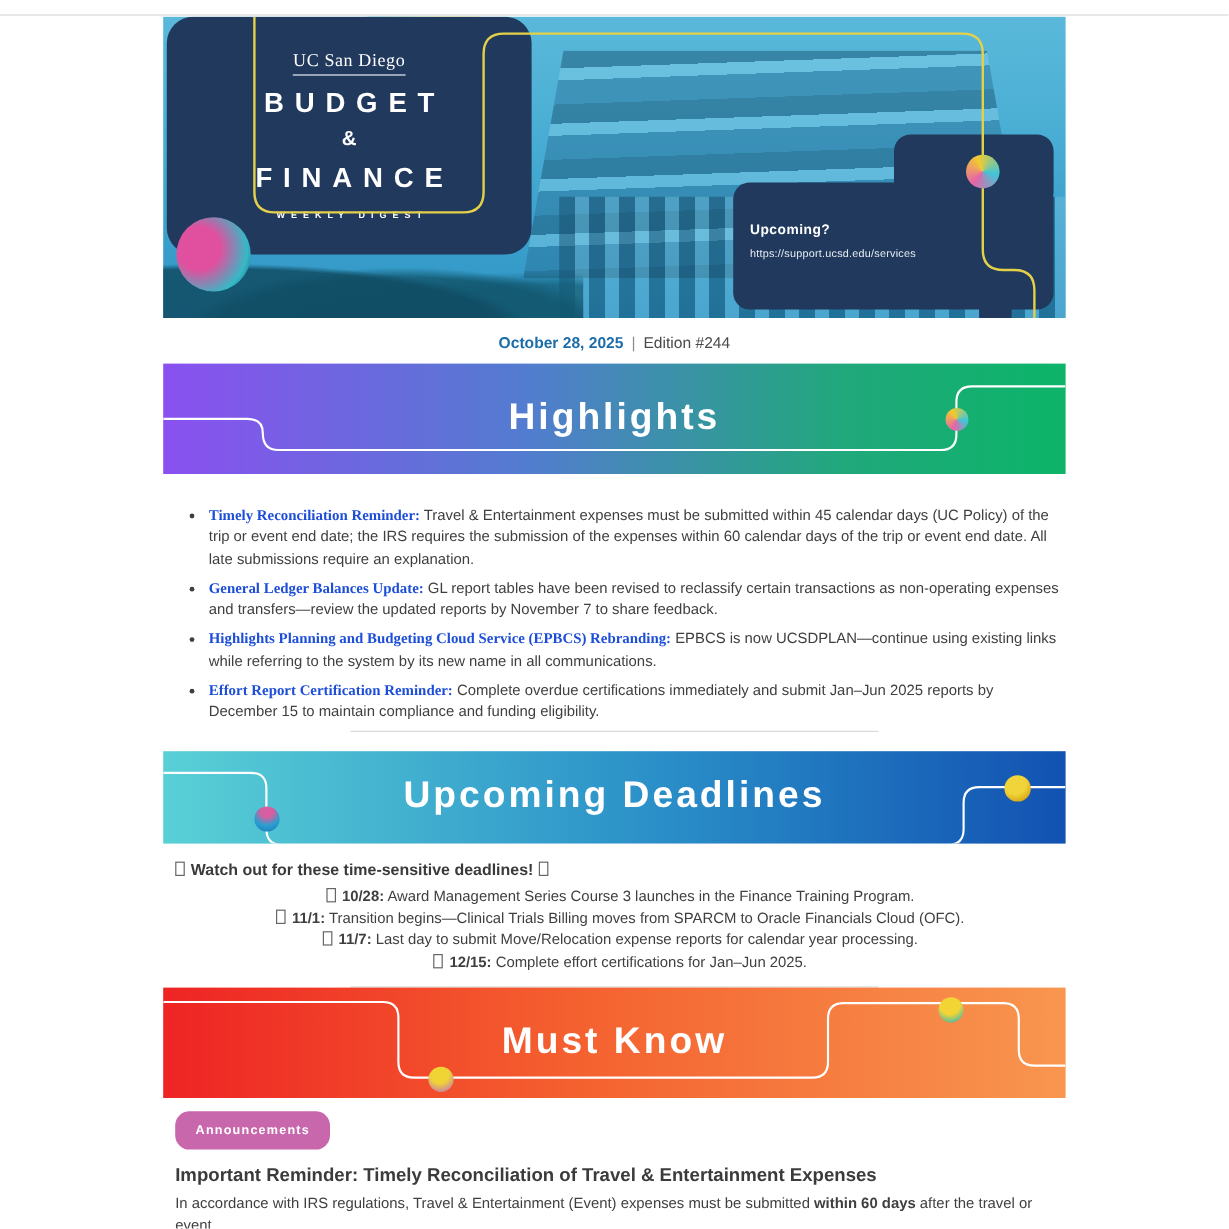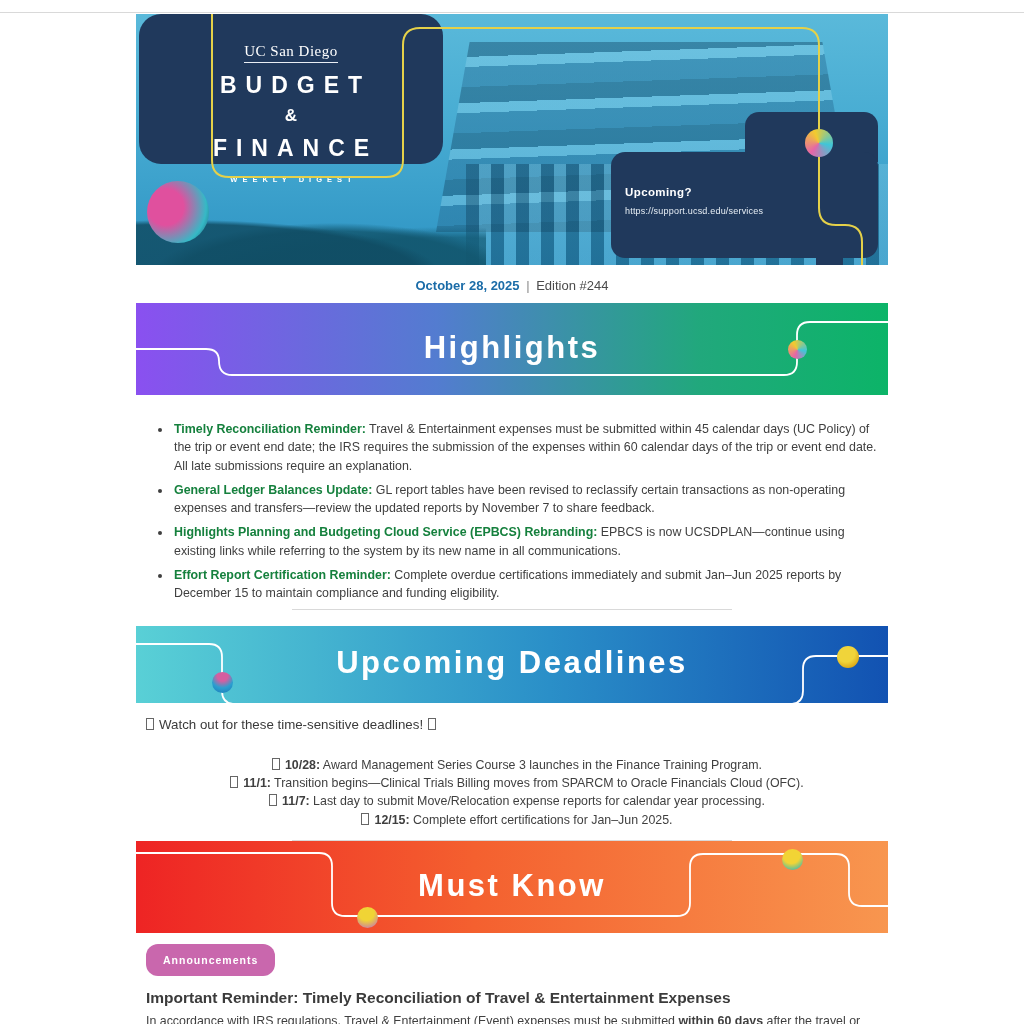--- a/index.html
+++ b/index.html
@@ -15,21 +15,21 @@
   .bldg-band { position:absolute; opacity:.9; }
   .bldg-core { left:300px; top:28px; width:420px; height:190px;
     background:repeating-linear-gradient(178deg, rgba(26,84,116,.55) 0 16px, rgba(140,210,235,.45) 16px 26px, rgba(40,110,150,.5) 26px 46px);
     clip-path:polygon(8% 0,92% 0,100% 100%,0 100%); }
   .bldg-pillars { left:330px; top:150px; width:422px; height:101px;
     background:repeating-linear-gradient(90deg, rgba(18,70,100,.5) 0 13px, rgba(135,205,230,.35) 13px 25px); }
   .trees { position:absolute; left:-30px; top:196px; width:380px; height:80px;
     background:radial-gradient(ellipse at 20% 80%, rgba(16,76,99,.85) 0 55%, transparent 60%),
                radial-gradient(ellipse at 60% 90%, rgba(18,86,110,.8) 0 50%, transparent 58%),
                radial-gradient(ellipse at 90% 95%, rgba(20,92,118,.75) 0 45%, transparent 55%); }
-  .brand-panel { position:absolute; left:3px; top:0; width:304px; height:150px; background:#20395c; border-radius:22px; }
+  .brand-panel { position:absolute; left:3px; top:0; width:304px; height:198px; background:#20395c; border-radius:22px; }
   .brand-inner { position:absolute; width:100%; top:28px; text-align:center; color:#fff; }
   .ucsd-logo { display:inline-block; font-family:"Liberation Serif", serif; font-size:15px; letter-spacing:.5px; padding-bottom:2px; border-bottom:1px solid #e9eef4; }
   .title-main { margin-top:9px; font-size:23px; font-weight:bold; letter-spacing:9px; text-indent:9px; }
   .title-amp { margin-top:7px; font-size:17px; font-weight:bold; }
   .title-sub { margin-top:13px; font-size:7.5px; font-weight:bold; letter-spacing:5px; text-indent:5px; }
   .yellow-circle { position:absolute; left:170px; top:-50px; width:93px; height:93px; border-radius:50%;
     background:linear-gradient(100deg,#38c0c1 15%,#f2d32c 60%); }
   .orb { position:absolute; border-radius:50%; }
   .orb-header-big { left:11px; top:167px; width:62px; height:62px;
     background:radial-gradient(circle at 30% 42%, #e0509e 0 32%, #35b9c6 72%, #17425e 100%); }
@@ -63,30 +63,30 @@
   .orb-dl-gold { left:701px; top:20px; width:22px; height:22px;
     background:radial-gradient(circle at 40% 32%, #f0d43a 0 45%, #d9a414 80%, #b07e10 100%); }
   .orb-mk-top { left:646px; top:8px; width:21px; height:21px;
     background:radial-gradient(circle at 45% 28%, #f2d435 0 45%, #2fb8ba 90%); }
   .orb-mk-bottom { left:221px; top:66px; width:21px; height:21px;
     background:radial-gradient(circle at 45% 28%, #f0d435 0 40%, #c06bc0 95%); }
 
   
   .hl-list { margin:25px 0 0; padding-left:36px; color:#3f3f3f; font-size:12.4px; line-height:18.3px; }
   .hl-list li { margin-bottom:6px; padding-left:2px; }
-  .hl-list b { color:#15803d; }
+  .hl-list b { color:#1d4ed8;font-family:Liberation Serif, serif; }
 
   
   .divider { width:440px; margin:0 auto; border-top:1px solid #d9d9d9; }
   .div-1 { margin-top:6px; }
   .div-2 { margin-top:11px; }
 
   
   .dl-body { margin:14px 0 0 10px; color:#3f3f3f; font-size:12.4px; }
-  .dl-intro { font-size:13.3px; font-weight:normal; color:#3a3a3a; margin-bottom:24px; }
+  .dl-intro { font-size:13.3px; font-weight:bold; color:#3a3a3a; margin-bottom:6px; }
   .dl-item { line-height:18.3px;text-align:center; }
   .tofu { display:inline-block; width:8px; height:12px; border:1px solid #666; margin-right:5px; vertical-align:-1px; }
   .tofu-end { margin-left:5px; margin-right:0; }
 
   
   .badge { display:inline-block; margin:11px 0 0 10px; padding:10px 17px; background:#c967ad; color:#fff;
     border-radius:12px; font-size:10.5px; font-weight:bold; letter-spacing:1px; border:none; cursor:pointer; }
   .article-h { margin:13px 0 0 10px; font-size:15.5px; font-weight:bold; color:#3b3b3b; }
   .article-p { margin:5px 0 0 10px; width:732px; font-size:12.4px; line-height:18.3px; color:#3f3f3f; }
 </style>

